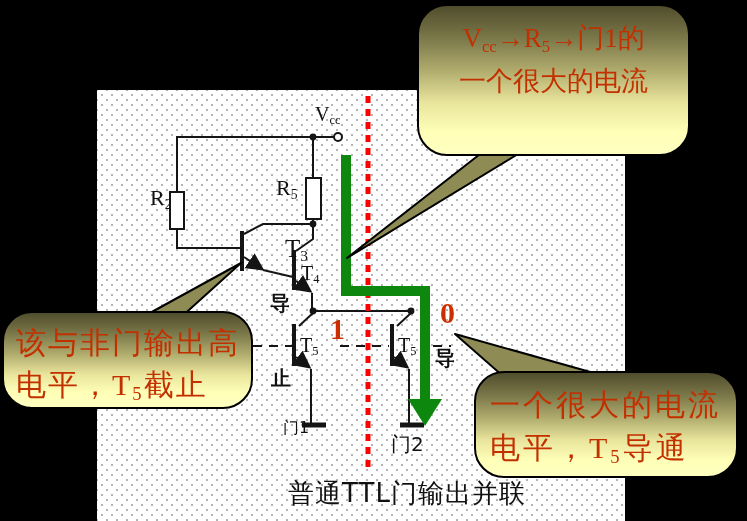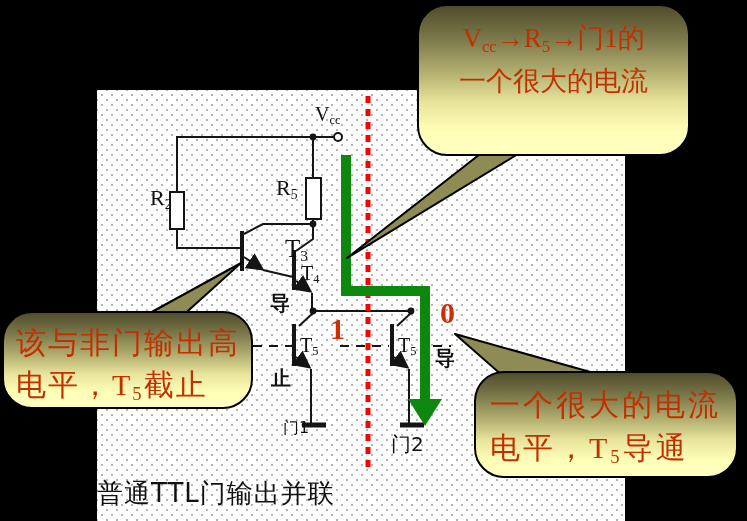--- a/index.html
+++ b/index.html
@@ -34,21 +34,21 @@
   }
   #bubble-left{
     left:2px;top:311px;width:251px;height:98px;border-radius:30px;
     padding:9px 16px 0 12px;font-size:30px;line-height:42px;letter-spacing:2px;
   }
   #bubble-bottom-right{
     left:474px;top:371px;width:264px;height:107px;border-radius:30px;
     padding:10px 0 0 14px;font-size:30px;line-height:43px;letter-spacing:3px;
   }
   .caption{
-    position:absolute;left:97px;top:476px;width:620px;
+    position:absolute;left:97px;top:476px;width:620px;text-align:center;
     font-size:26px;letter-spacing:1px;color:#111;
   }
 </style>
 </head>
 <body>
 
 <div class="stage">
 
   <div class="slide"></div>
 

